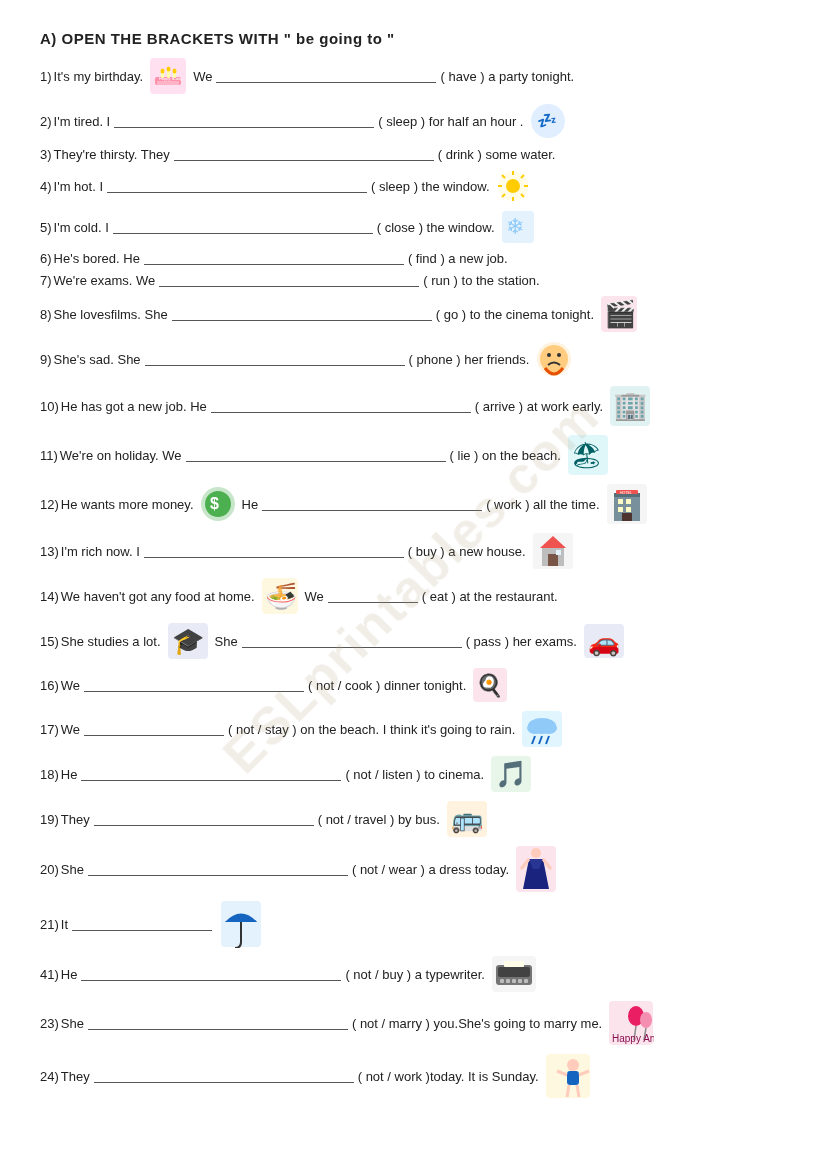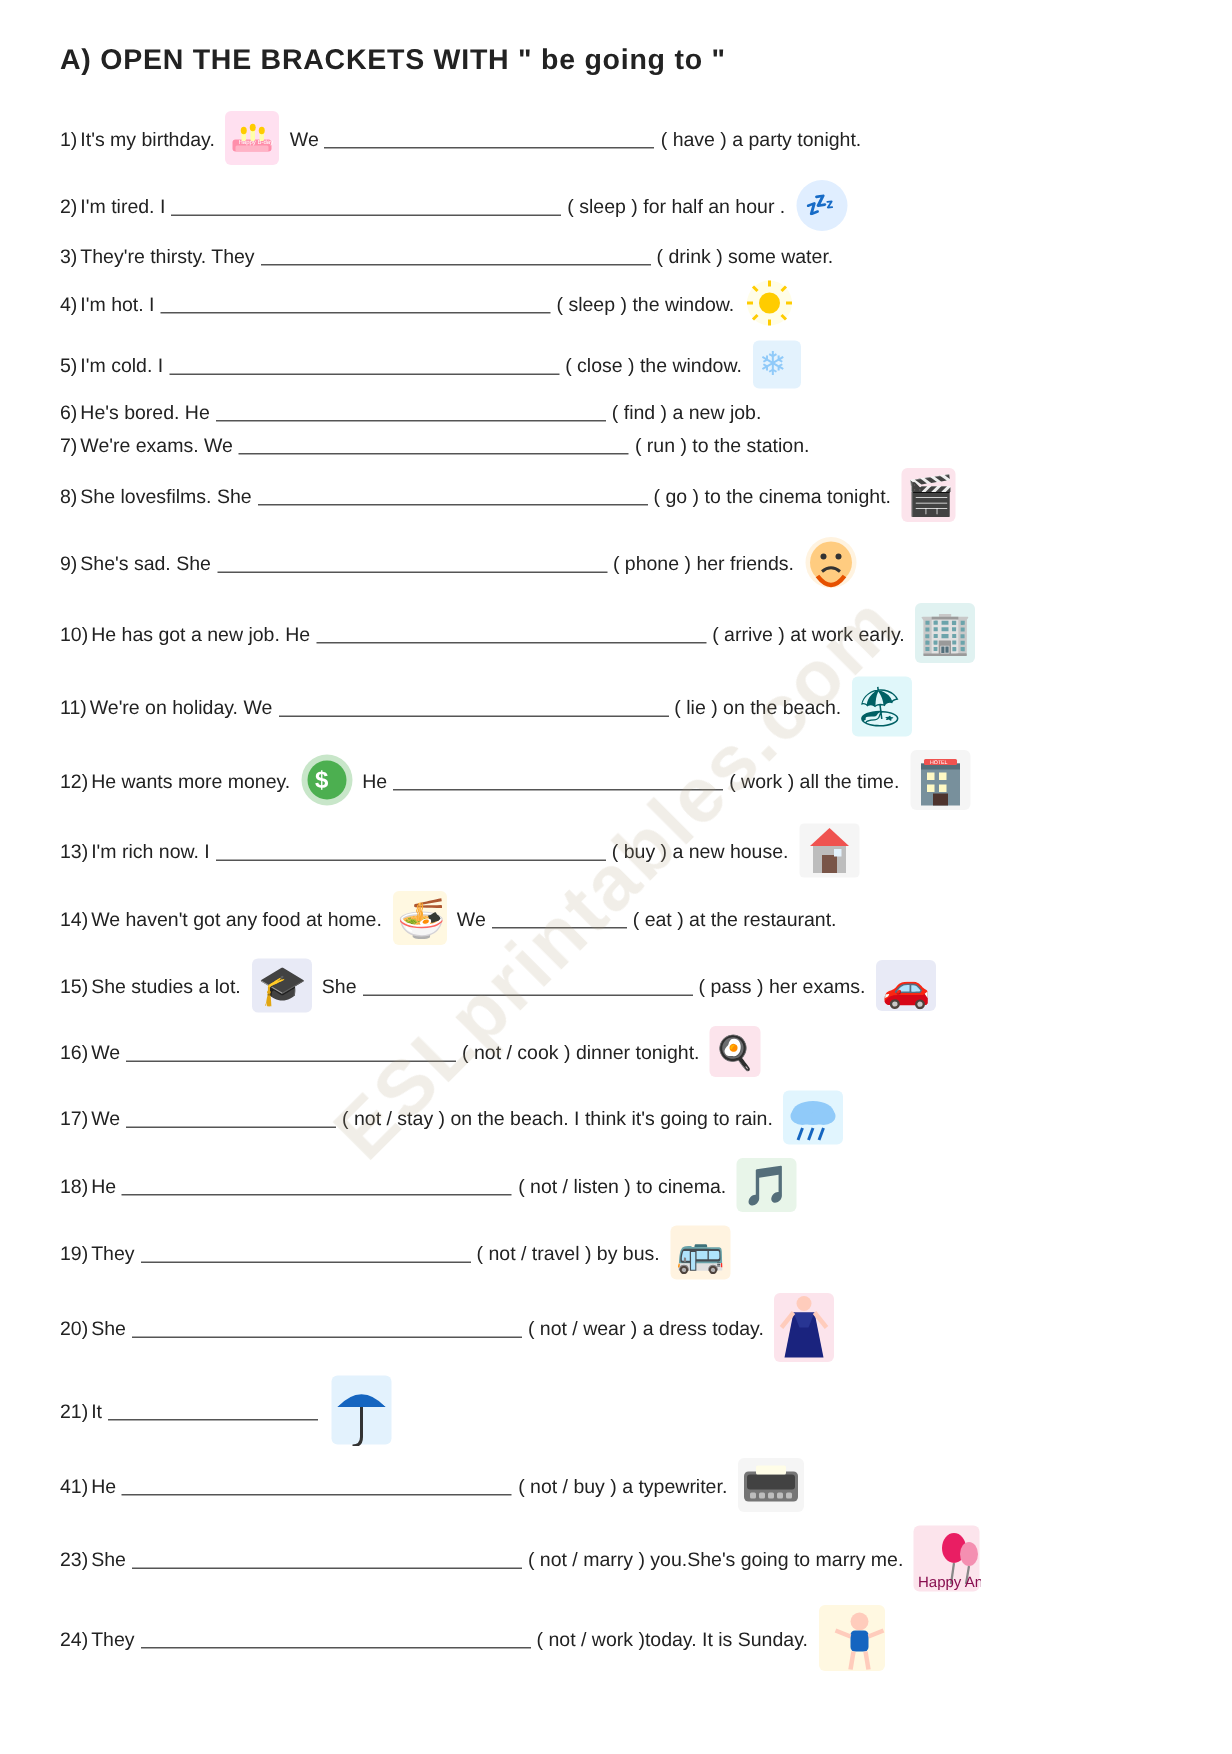--- a/index.html
+++ b/index.html
@@ -7,22 +7,22 @@
       background: #fff;
       font-family: Arial, sans-serif;
       font-size: 13px;
       color: #222;
       padding: 30px 40px;
       width: 821px;
       min-height: 1169px;
     }
     .title {
       font-weight: bold;
-      font-size: 19px;
-      margin-bottom: 21px;
+      font-size: 15px;
+      margin-bottom: 10px;
       letter-spacing: 0.5px;
     }
     .dots {
       display: inline-block;
       border-bottom: 1px solid #555;
       min-width: 180px;
       height: 1em;
       vertical-align: bottom;
       margin: 0 2px;
     }

